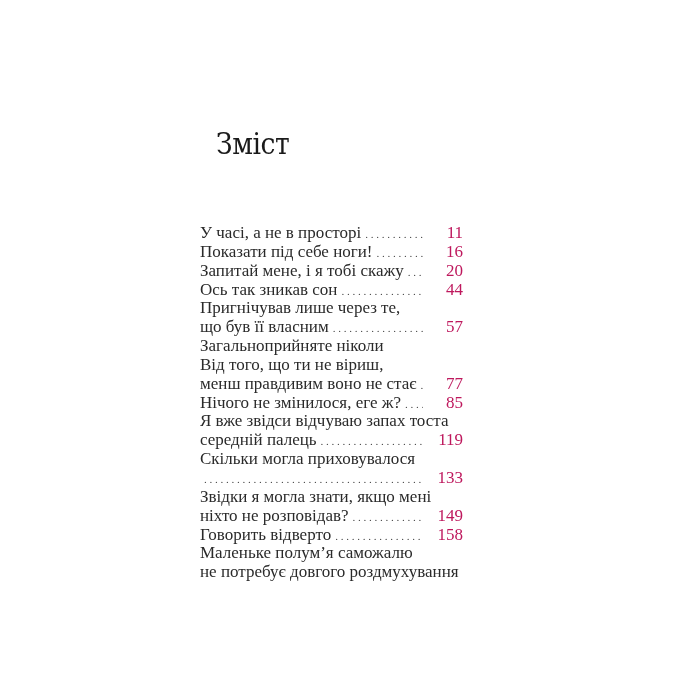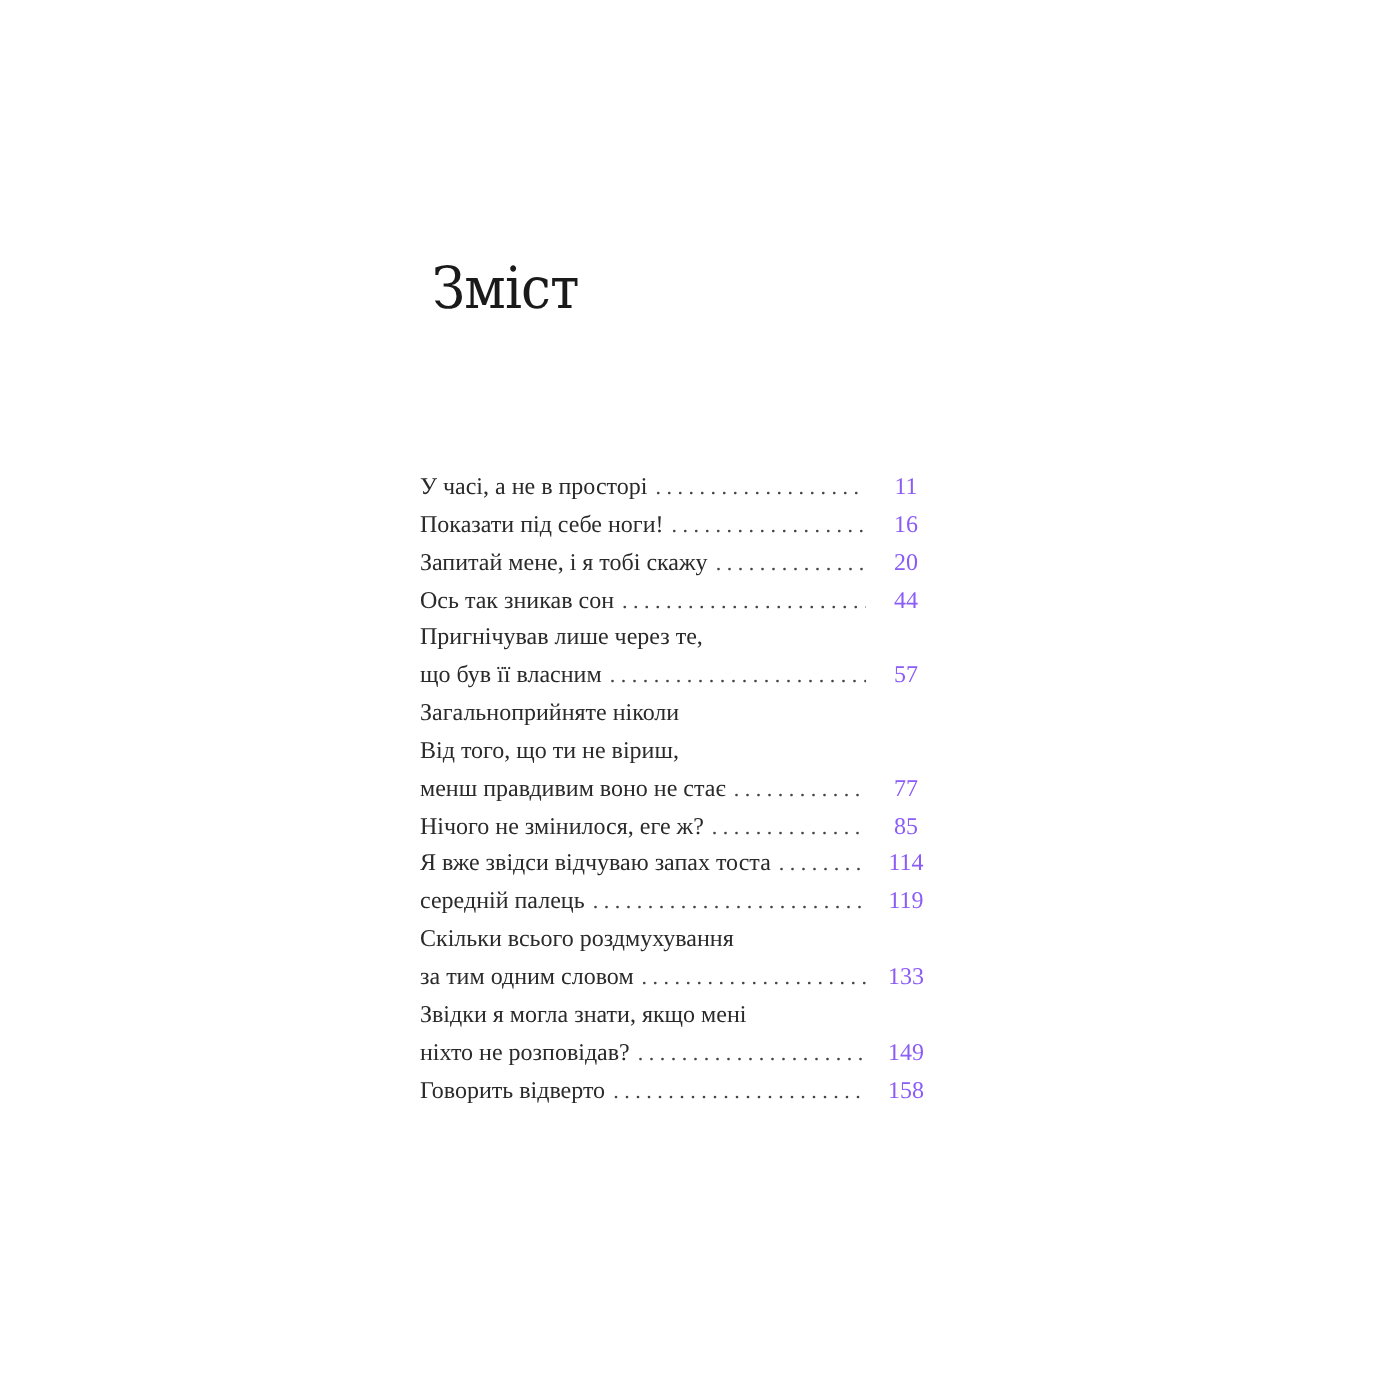--- a/index.html
+++ b/index.html
@@ -5,39 +5,39 @@
     html, body { margin: 0; padding: 0; background: #ffffff; }
     body { width: 700px; height: 700px; position: relative; overflow: hidden; }
     .page-title {
       position: absolute; left: 216px; top: 124px;
       font-family: "DejaVu Serif", serif; font-size: 29px; font-weight: normal;
       color: #1a1a1a; letter-spacing: -0.5px; margin: 0; line-height: 40px;
       transform: scaleX(0.92); transform-origin: left;
     }
     .toc {
       position: absolute; left: 200px; top: 224px; width: 263px;
-      font-family: "Liberation Serif", serif; font-size: 12px; color: #2a2a2a;
-      margin: 10px; padding: 0; list-style: none;
+      font-family: "Liberation Serif", serif; font-size: 17px; color: #2a2a2a;
+      margin: 0; padding: 0; list-style: none;
     }
     .entry { margin: 0; padding: 0; }
     .line {
       display: flex; align-items: baseline; height: 18.85px; line-height: 18.85px;
       white-space: nowrap; overflow: hidden;
     }
     .line .t { flex: 0 0 auto; }
     .line .dots {
       flex: 1 1 auto; overflow: hidden; white-space: nowrap; margin-left: 4px; color: #444;
       letter-spacing: 1.6px; font-size: 11px;
     }
     .line .dots::before {
       content: ". . . . . . . . . . . . . . . . . . . . . . . . . . . . . . . . . . . . . . . . . . . . . . . . . . . . . . . .";
       letter-spacing: 0;
     }
     .line .num {
-      flex: 0 0 40px; text-align: center; color: #8b5cf6;
+      flex: 0 0 40px; text-align: right; color: #be185d;
     }
   </style>
 </head>
 <body>
 
 <h1 class="page-title">Зміст</h1>
 
 <ul class="toc" id="toc">
     <li class="entry">
       <div class="line">
@@ -108,24 +108,23 @@
     </li>
     <li class="entry">
       <div class="line">
         <span class="t">середній палець</span>
         <span class="dots"></span>
         <span class="num">119</span>
       </div>
     </li>
     <li class="entry">
       <div class="line">
-        <span class="t">Скільки всього роздмухування</span>
+        <span class="t">Скільки могла приховувалося</span>
       </div>
       <div class="line">
-        <span class="t">за тим одним словом</span>
         <span class="dots"></span>
         <span class="num">133</span>
       </div>
     </li>
     <li class="entry">
       <div class="line">
         <span class="t">Звідки я могла знати, якщо мені</span>
       </div>
       <div class="line">
         <span class="t">ніхто не розповідав?</span>
@@ -133,13 +132,23 @@
         <span class="num">149</span>
       </div>
     </li>
     <li class="entry">
       <div class="line">
         <span class="t">Говорить відверто</span>
         <span class="dots"></span>
         <span class="num">158</span>
       </div>
     </li>
+    <li class="entry">
+      <div class="line">
+        <span class="t">Маленьке полум’я саможалю</span>
+      </div>
+      <div class="line">
+        <span class="t">не потребує довгого роздмухування</span>
+        <span class="dots"></span>
+        <span class="num">166</span>
+      </div>
+    </li>
   </ul>
 
 </body></html>

